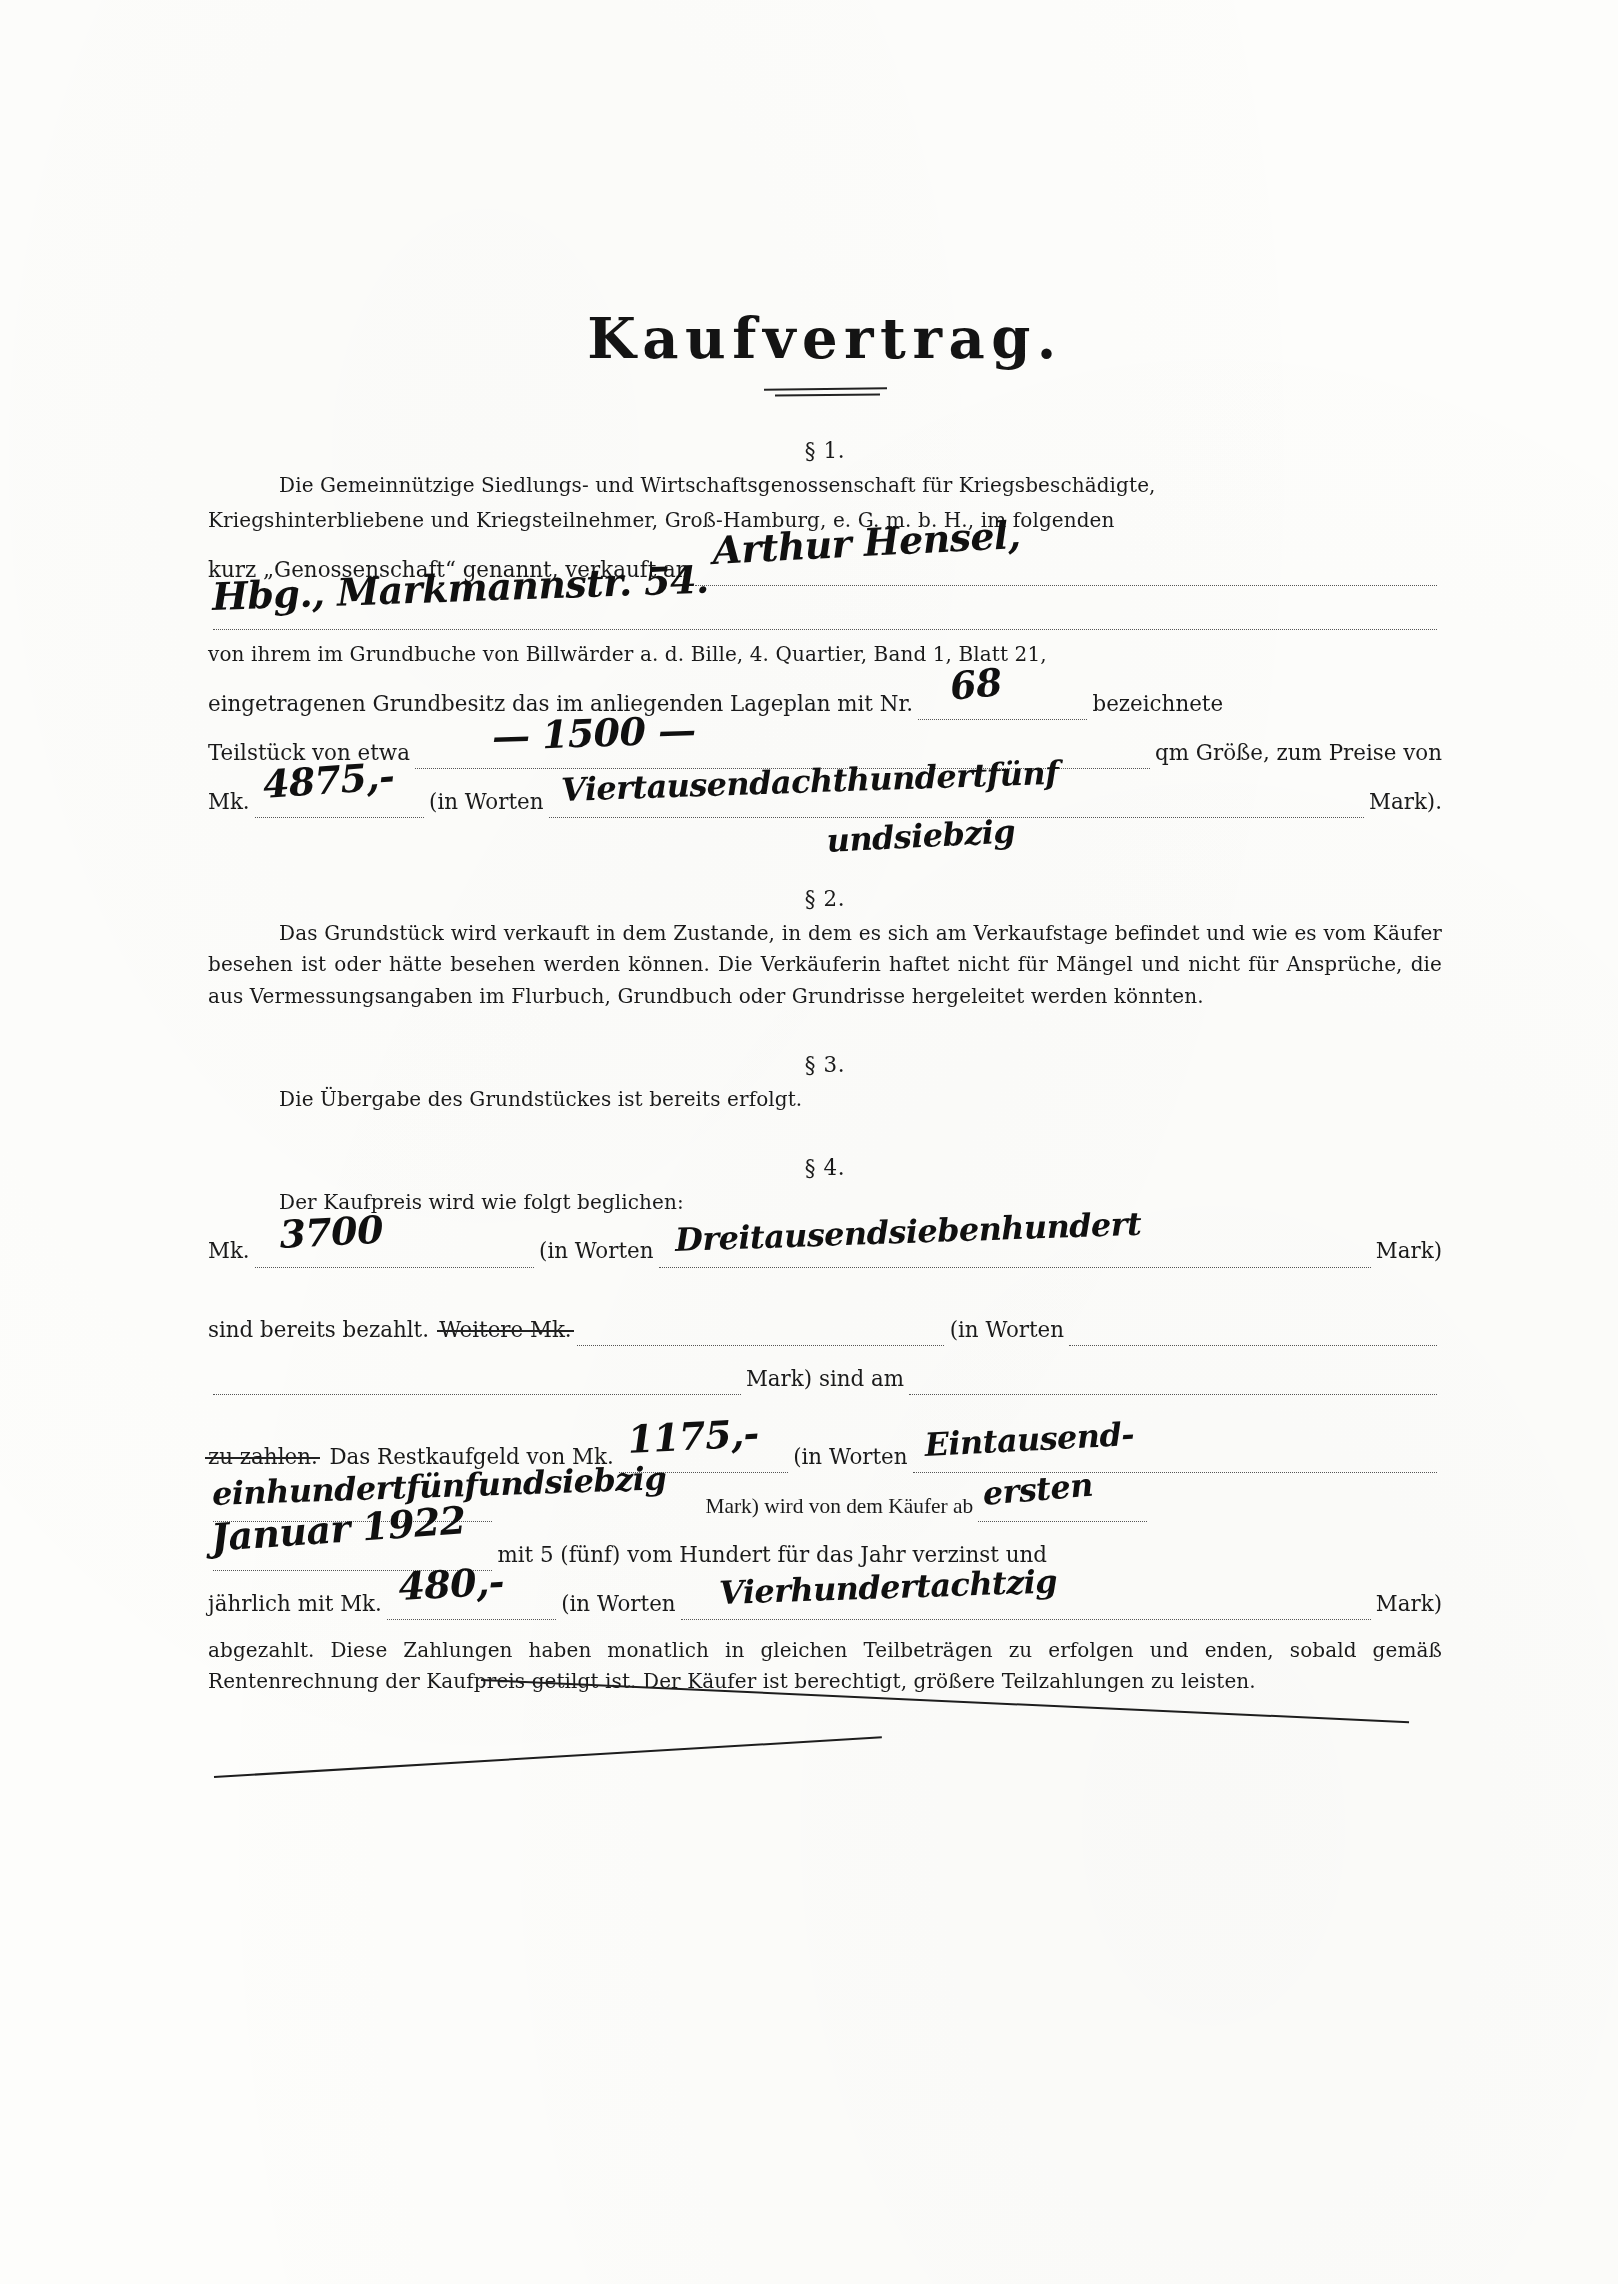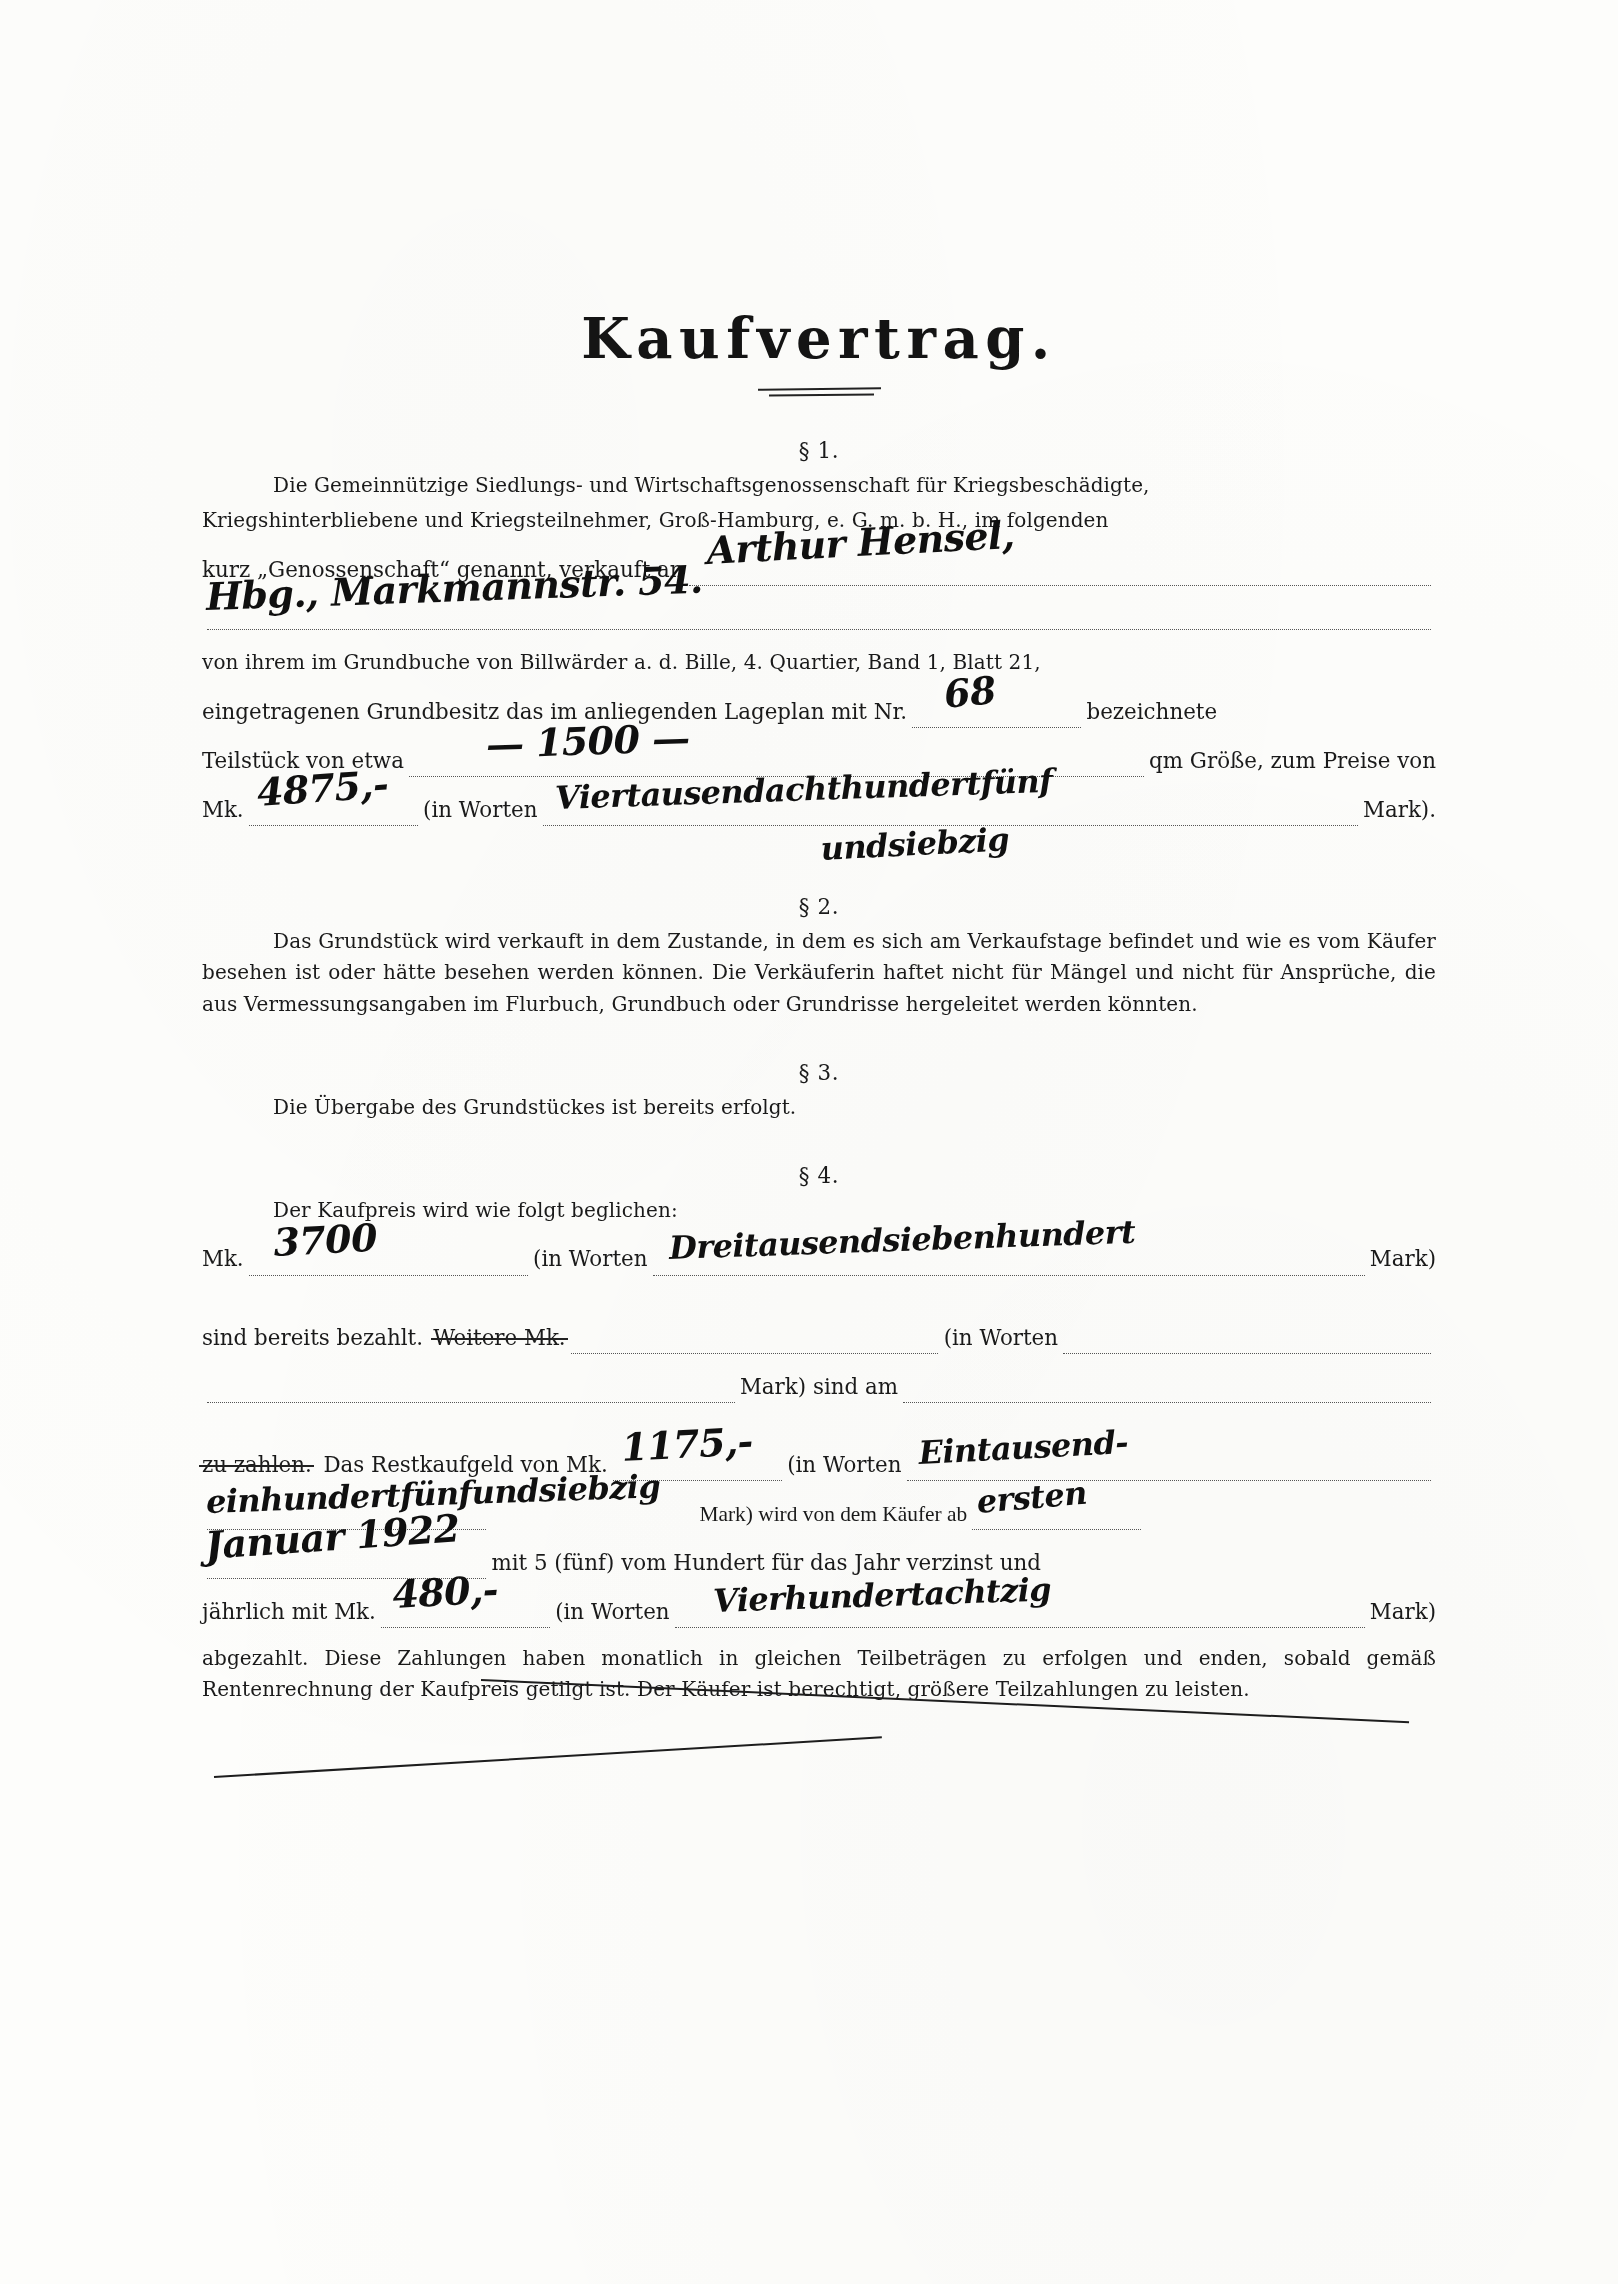--- a/index.html
+++ b/index.html
@@ -24,21 +24,21 @@
   .paper-tint {
     position: absolute;
     inset: 0;
     background:
       radial-gradient(ellipse at 30% 20%, rgba(0,0,0,0.012), rgba(0,0,0,0) 60%),
       radial-gradient(ellipse at 75% 80%, rgba(0,0,0,0.015), rgba(0,0,0,0) 65%);
     pointer-events: none;
   }
   .content {
     position: absolute;
-    left: 202px;
+    left: 208px;
     top: 0;
     width: 1234px;
   }
 
   
   .doc-title {
     text-align: center;
     margin-top: 305px;
     font-family: "DejaVu Serif", "Liberation Serif", serif;
     font-weight: 700;
@@ -163,21 +163,21 @@
         <span class="hw big script" style="left:19.5px; bottom:6.5px; transform: rotate(-3deg);">Arthur Hensel,</span>
       </span>
     </div>
 
     <div class="line-row">
       <span class="fill">
         <span class="hw big script" style="left:0px; bottom:3.9px; transform: rotate(-2deg);">Hbg., Markmannstr. 54.</span>
       </span>
     </div>
 
-    <p class="body" style="margin-top:17px;">von ihrem im Grundbuche von Billwärder a. d. Bille, 4. Quartier, Band 1, Blatt 21,</p>
+    <p class="body" style="margin-top:9px;">von ihrem im Grundbuche von Billwärder a. d. Bille, 4. Quartier, Band 1, Blatt 21,</p>
 
     <div class="line-row">
       <span class="txt">eingetragenen Grundbesitz das im anliegenden Lageplan mit Nr.</span>
       <span class="fill w-md">
         <span class="hw big script" style="left:35px; bottom:3.9px; transform: rotate(-6deg);">68</span>
       </span>
       <span class="txt">bezeichnete</span>
     </div>
 
     <div class="line-row">

